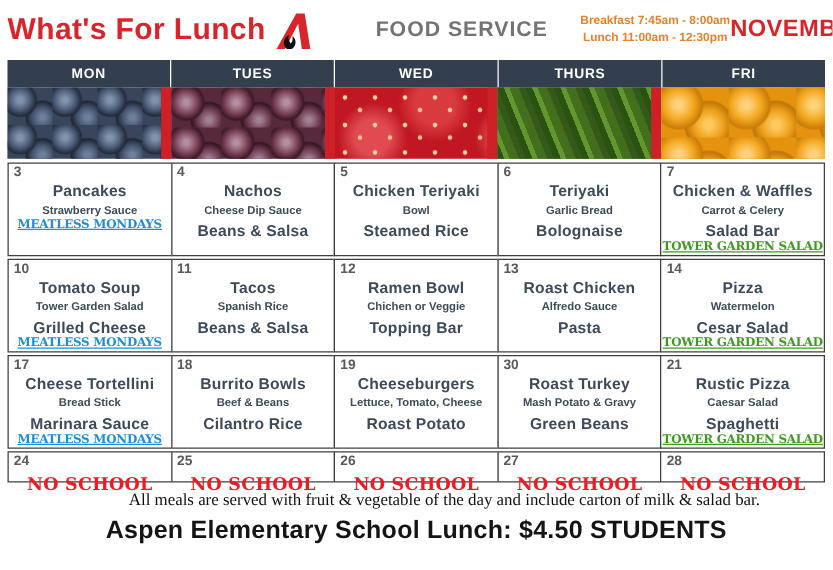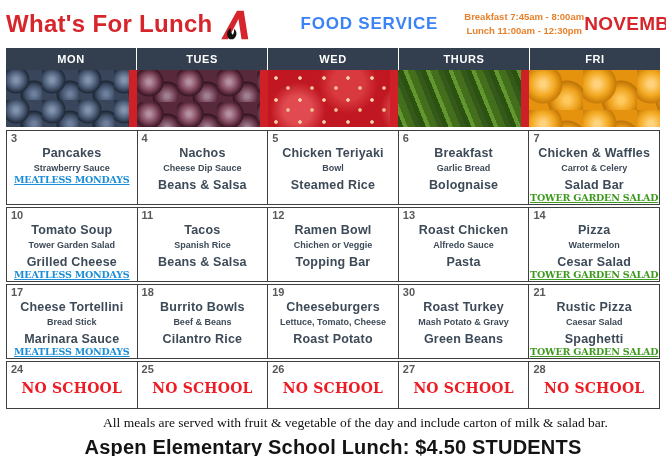--- a/index.html
+++ b/index.html
@@ -24,21 +24,21 @@
   .header{
     height:48px;margin:0 6px;display:flex;align-items:center;
   }
   .title-wrap{display:flex;align-items:center;}
   .page-title{
     color:var(--brand-red);font-size:24px;font-weight:bold;letter-spacing:.3px;
     white-space:nowrap;
   }
   .logo{width:30px;height:32px;margin-left:6px;margin-top:2px;}
   .food-service{
-    font-size:17px;font-weight:bold;color:#3b82f6;letter-spacing:.8px;
+    font-size:17px;font-weight:bold;color:#737373;letter-spacing:.8px;
     margin-left:52px;white-space:nowrap;
   }
   .times{
     margin-left:26px;text-align:center;color:var(--orange);
     font-size:9.5px;font-weight:bold;line-height:1.45;white-space:nowrap;
   }
   .month{
     margin-left:auto;color:var(--brand-red);font-size:19px;font-weight:bold;
     letter-spacing:.3px;white-space:nowrap;
   }
@@ -94,21 +94,21 @@
     background-size:54px 40px;
   }
   
   .calendar{margin:3px 6px 0;}
   .week-row{display:flex;margin-bottom:2px;}
   .cell{
     flex:1;border:1px solid var(--grid-border);background:#fff;
     position:relative;text-align:center;height:75px;margin-left:-1px;
   }
   .cell:first-child{margin-left:0;}
-  .no-school-row .cell{height:48px;}
+  .no-school-row .cell{height:25px;}
   .date{
     position:absolute;left:4px;top:1px;font-size:11px;font-weight:bold;
     color:var(--date-gray);
   }
   .menu-main{
     font-size:12.5px;font-weight:bold;color:var(--navy);letter-spacing:.2px;
     line-height:1.1;
   }
   .menu-main.first{margin-top:16px;}
   .menu-sub{
@@ -184,21 +184,21 @@
         <div class="menu-main second">Beans &amp; Salsa</div>
       </div>
       <div class="cell">
         <div class="date">5</div>
         <div class="menu-main first">Chicken Teriyaki</div>
         <div class="menu-sub">Bowl</div>
         <div class="menu-main second">Steamed Rice</div>
       </div>
       <div class="cell">
         <div class="date">6</div>
-        <div class="menu-main first">Breakfast</div>
+        <div class="menu-main first">Teriyaki</div>
         <div class="menu-sub">Garlic Bread</div>
         <div class="menu-main second">Bolognaise</div>
       </div>
       <div class="cell">
         <div class="date">7</div>
         <div class="menu-main first">Chicken &amp; Waffles</div>
         <div class="menu-sub">Carrot &amp; Celery</div>
         <div class="menu-main second">Salad Bar</div>
         <div class="badge tower">TOWER GARDEN SALAD</div>
       </div>

